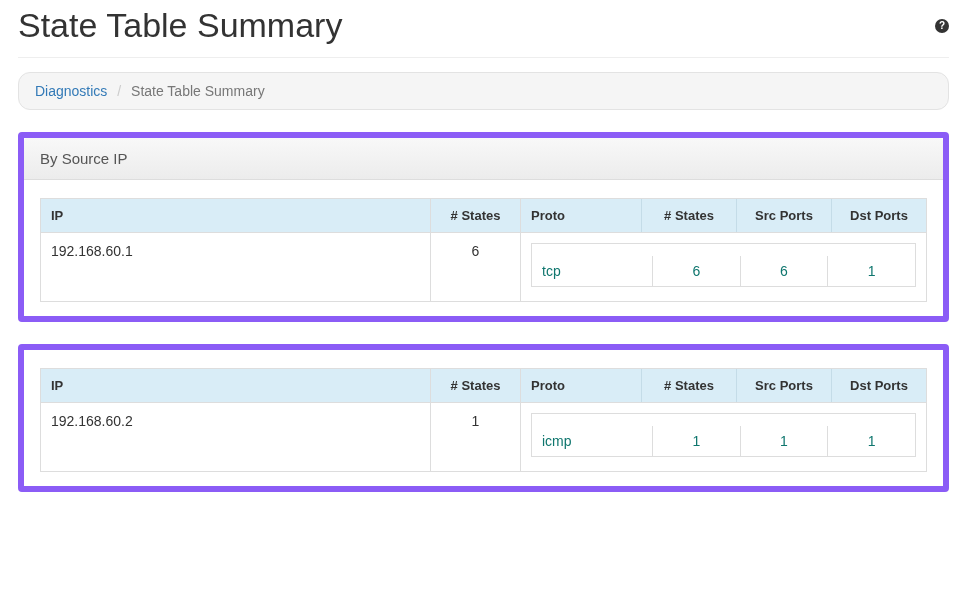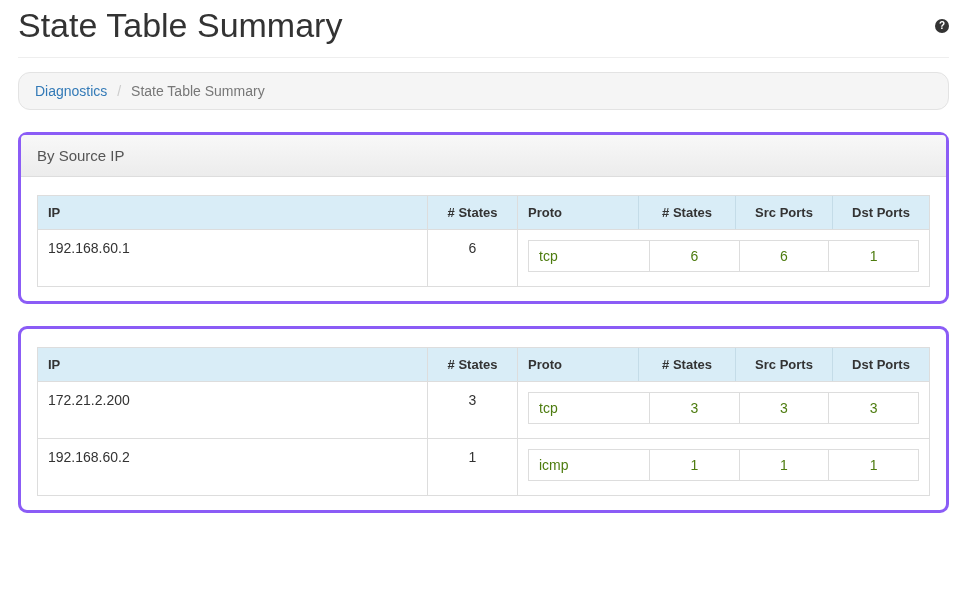--- a/index.html
+++ b/index.html
@@ -50,22 +50,22 @@
   .breadcrumb a {
     color: #337ab7;
     text-decoration: none;
     cursor: pointer;
   }
   .breadcrumb .sep {
     margin: 0 6px;
     color: #ccc;
   }
   .panel {
-    border: 3px solid #8b5cf6;
-    border-radius: 9px;
+    border: 6px solid #8b5cf6;
+    border-radius: 4px;
     margin-bottom: 22px;
   }
   .panel-heading {
     background: linear-gradient(#f8f8f8, #ececec);
     border-bottom: 1px solid #ddd;
     padding: 12px 16px;
     font-size: 15px;
     color: #555;
     border-top-left-radius: 4px;
     border-top-right-radius: 4px;
@@ -99,21 +99,22 @@
   table.outer > tbody > tr > td.center { text-align: center; }
   td.proto-cell { padding: 6px 6px 2px 6px; }
   .proto-row {
     display: flex;
     border: 1px solid #ddd;
     margin-bottom: 4px;
   }
   .proto-row > div {
     padding: 7px 10px;
     font-size: 14px;
-    color: #4d7c0f;
+    color: #0f766e;
+    margin-top: 12px;
   }
   .proto-row > div + div { border-left: 1px solid #ddd; }
   .pc-proto { flex: 0 0 120px; text-align: left; }
   .pc-num   { flex: 1; text-align: center; }
   col.c-ip     { width: 390px; }
   col.c-states { width: 90px; }
   col.c-proto  { width: auto; }
 </style>
 </head>
 <body>
@@ -187,32 +188,20 @@
               <div style="flex:0 0 120px;padding:9px 10px;">Proto</div>
               <div style="flex:1;text-align:center;padding:9px 10px;border-left:1px solid #c4dce8;"># States</div>
               <div style="flex:1;text-align:center;padding:9px 10px;border-left:1px solid #c4dce8;">Src Ports</div>
               <div style="flex:1;text-align:center;padding:9px 10px;border-left:1px solid #c4dce8;">Dst Ports</div>
             </div>
           </th>
         </tr>
       </thead>
       <tbody>
         <tr>
-          <td>172.21.2.200</td>
-          <td class="center">3</td>
-          <td class="proto-cell">
-            <div class="proto-row">
-              <div class="pc-proto">tcp</div>
-              <div class="pc-num">3</div>
-              <div class="pc-num">3</div>
-              <div class="pc-num">3</div>
-            </div>
-          </td>
-        </tr>
-        <tr>
           <td>192.168.60.2</td>
           <td class="center">1</td>
           <td class="proto-cell">
             <div class="proto-row">
               <div class="pc-proto">icmp</div>
               <div class="pc-num">1</div>
               <div class="pc-num">1</div>
               <div class="pc-num">1</div>
             </div>
           </td>

